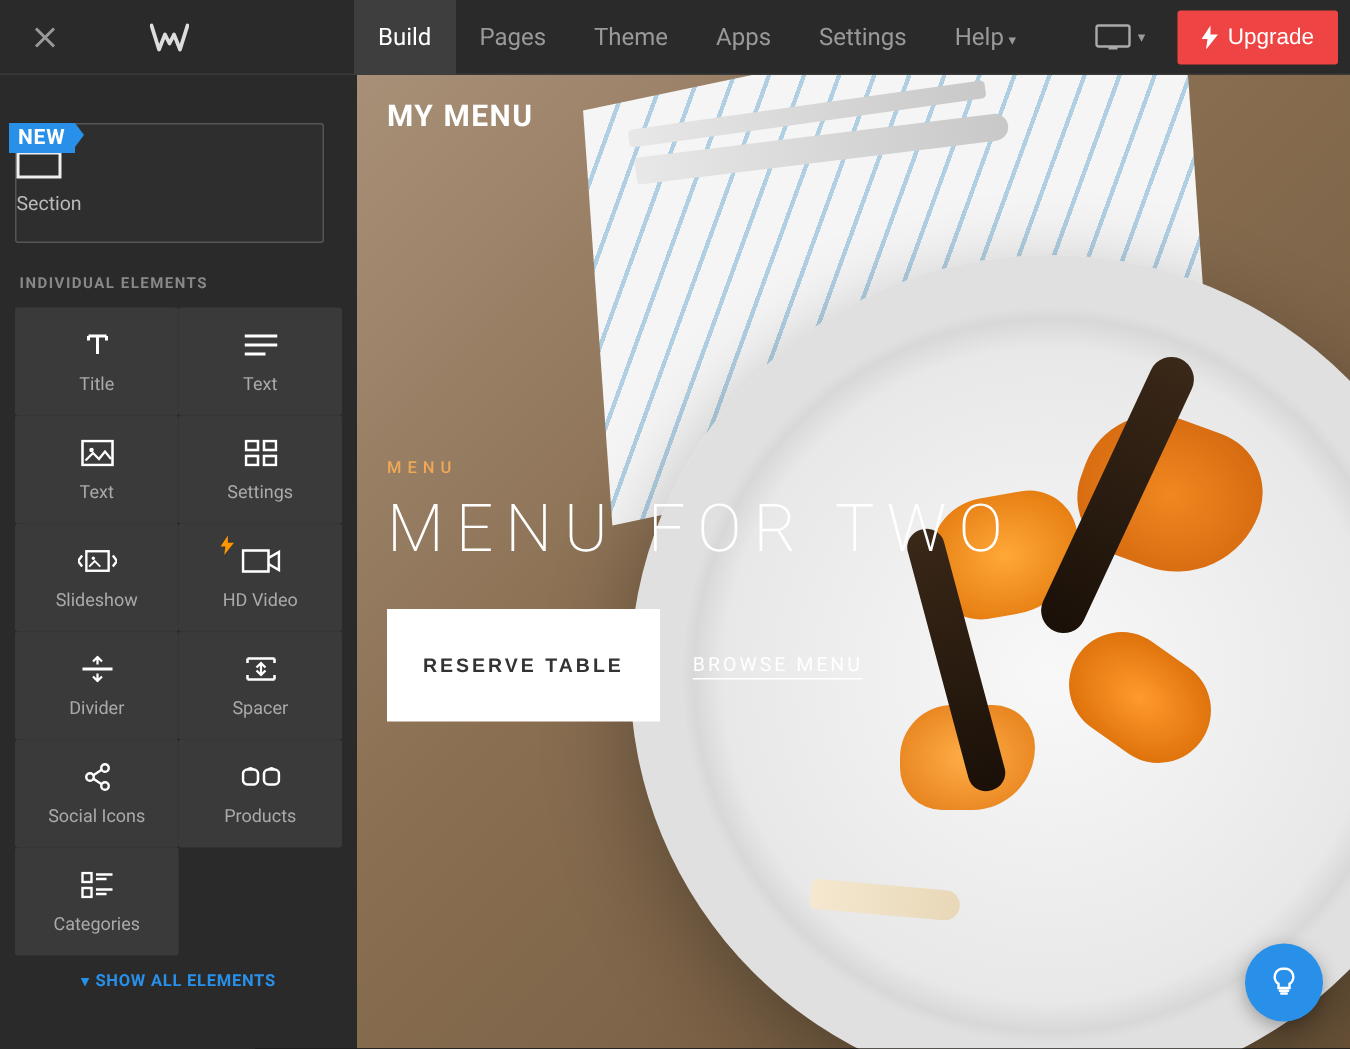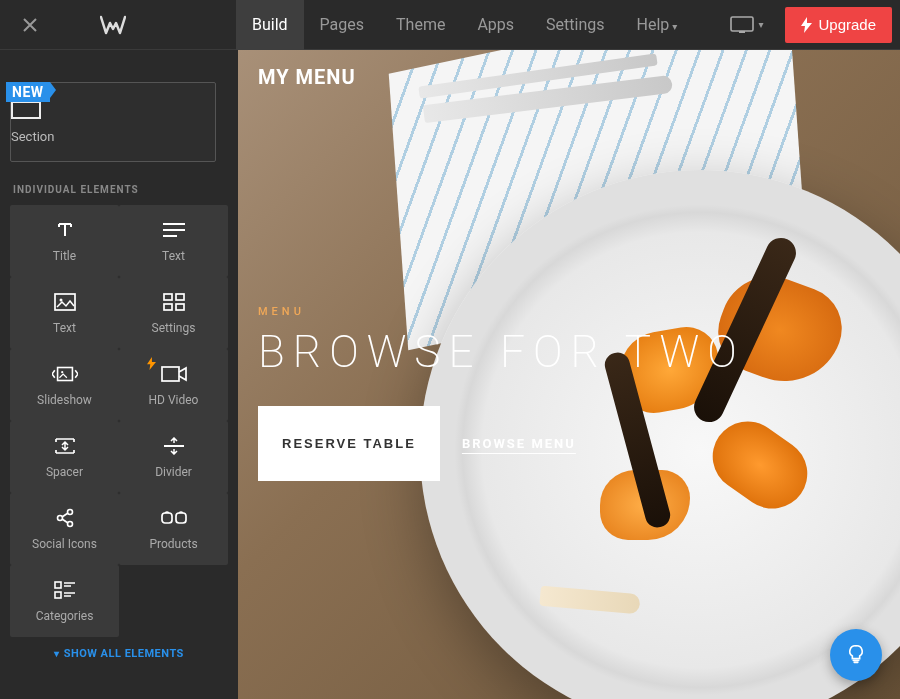--- a/index.html
+++ b/index.html
@@ -59,21 +59,21 @@
     .cutlery .fork, .cutlery .knife { position: absolute; background: linear-gradient(90deg, #e8e8e8, #c8c8c8); border-radius: 3px; }
     .cutlery .fork { left: 0; top: 0; width: 240px; height: 12px; transform: rotate(-8deg); }
     .cutlery .knife { left: 5px; top: 20px; width: 250px; height: 18px; transform: rotate(-7deg); border-radius: 3px 10px 10px 3px; }
     
     .site-title { position: absolute; top: 15px; left: 20px; color: #fff; font-size: 20px; font-weight: bold; letter-spacing: 1px; z-index: 5; }
     .hero-text { position: absolute; left: 20px; top: 255px; z-index: 5; }
     .hero-label { color: #f0a858; font-size: 11px; letter-spacing: 4px; font-weight: 500; }
     .hero-heading { color: #fff; font-size: 44px; font-weight: 200; letter-spacing: 8px; margin-top: 8px; }
     .hero-buttons { margin-top: 28px; display: flex; gap: 22px; align-items: center; }
     .btn-primary { background: #fff; color: #333; border: none; padding: 30px 24px; font-size: 13px; letter-spacing: 2px; font-weight: 600; cursor: pointer; }
-    .btn-link { color: #fff; font-size: 13px; letter-spacing: 2px; font-weight: 700; text-decoration: underline; text-underline-offset: 5px; cursor: pointer; }
+    .btn-link { color: #fff; font-size: 13px; letter-spacing: 2px; font-weight: 400; text-decoration: underline; text-underline-offset: 5px; cursor: pointer; }
     
     
     .fab { position: absolute; right: 18px; bottom: 18px; width: 52px; height: 52px; border-radius: 50%; background: #2990ea; display: flex; align-items: center; justify-content: center; cursor: pointer; z-index: 10; box-shadow: 0 4px 12px rgba(0,0,0,0.3); }
     
     svg { display: block; }
   </style>
 </head>
 <body>
 
 <div class="topbar">
@@ -181,36 +181,36 @@
             <svg width="26" height="18" viewBox="0 0 26 18">
               <rect x="1" y="2" width="17" height="14" stroke="#fff" stroke-width="1.7" fill="none"></rect>
               <path d="M18 7 L25 3 V15 L18 11" stroke="#fff" stroke-width="1.7" fill="none"></path>
             </svg>
           </div>
         <div class="label">HD Video</div>
       </div>
       <div class="tile">
         <div class="icon">
             <svg width="22" height="18" viewBox="0 0 22 18">
+              <path d="M1 9 H21" stroke="#fff" stroke-width="2"></path>
+              <path d="M11 2 V6 M8 4 L11 1 L14 4" stroke="#fff" stroke-width="1.5" fill="none"></path>
+              <path d="M11 12 V16 M8 14 L11 17 L14 14" stroke="#fff" stroke-width="1.5" fill="none"></path>
+            </svg>
+          </div>
+        <div class="label">Divider</div>
+      </div>
+      <div class="tile">
+        <div class="icon">
+            <svg width="22" height="18" viewBox="0 0 22 18">
               <path d="M2 2 H20 M2 16 H20" stroke="#fff" stroke-width="1.7"></path>
               <path d="M2 2 V5 M20 2 V5 M2 16 V13 M20 16 V13" stroke="#fff" stroke-width="1.7"></path>
               <path d="M11 5 V13 M8 8 L11 5 L14 8 M8 10 L11 13 L14 10" stroke="#fff" stroke-width="1.5" fill="none"></path>
             </svg>
           </div>
         <div class="label">Spacer</div>
-      </div>
-      <div class="tile">
-        <div class="icon">
-            <svg width="22" height="18" viewBox="0 0 22 18">
-              <path d="M1 9 H21" stroke="#fff" stroke-width="2"></path>
-              <path d="M11 2 V6 M8 4 L11 1 L14 4" stroke="#fff" stroke-width="1.5" fill="none"></path>
-              <path d="M11 12 V16 M8 14 L11 17 L14 14" stroke="#fff" stroke-width="1.5" fill="none"></path>
-            </svg>
-          </div>
-        <div class="label">Divider</div>
       </div>
       <div class="tile">
         <div class="icon">
             <svg width="20" height="20" viewBox="0 0 20 20">
               <circle cx="15" cy="4" r="2.5" stroke="#fff" stroke-width="1.6" fill="none"></circle>
               <circle cx="5" cy="10" r="2.5" stroke="#fff" stroke-width="1.6" fill="none"></circle>
               <circle cx="15" cy="16" r="2.5" stroke="#fff" stroke-width="1.6" fill="none"></circle>
               <path d="M7 9 L13 5 M7 11 L13 15" stroke="#fff" stroke-width="1.6"></path>
             </svg>
           </div>
@@ -259,21 +259,21 @@
     <div class="food-blob fb3"></div>
     <div class="food-blob fb4"></div>
     <div class="char1"></div>
     <div class="char2"></div>
     <div class="parsnip"></div>
 
     <div class="site-title">MY MENU</div>
 
     <div class="hero-text">
       <div class="hero-label">MENU</div>
-      <div class="hero-heading">BROWSE FOR TWO</div>
+      <div class="hero-heading">MENU FOR TWO</div>
       <div class="hero-buttons">
         <button class="btn-primary">RESERVE TABLE</button>
         <a class="btn-link">BROWSE MENU</a>
       </div>
     </div>
 
     <div class="fab">
       <svg width="22" height="22" viewBox="0 0 24 24">
         <path d="M12 2 A6 6 0 0 0 8 13 V16 H16 V13 A6 6 0 0 0 12 2 Z M9 18 H15 M10 20 H14" stroke="#fff" stroke-width="1.8" fill="none" stroke-linecap="round"></path>
       </svg>

